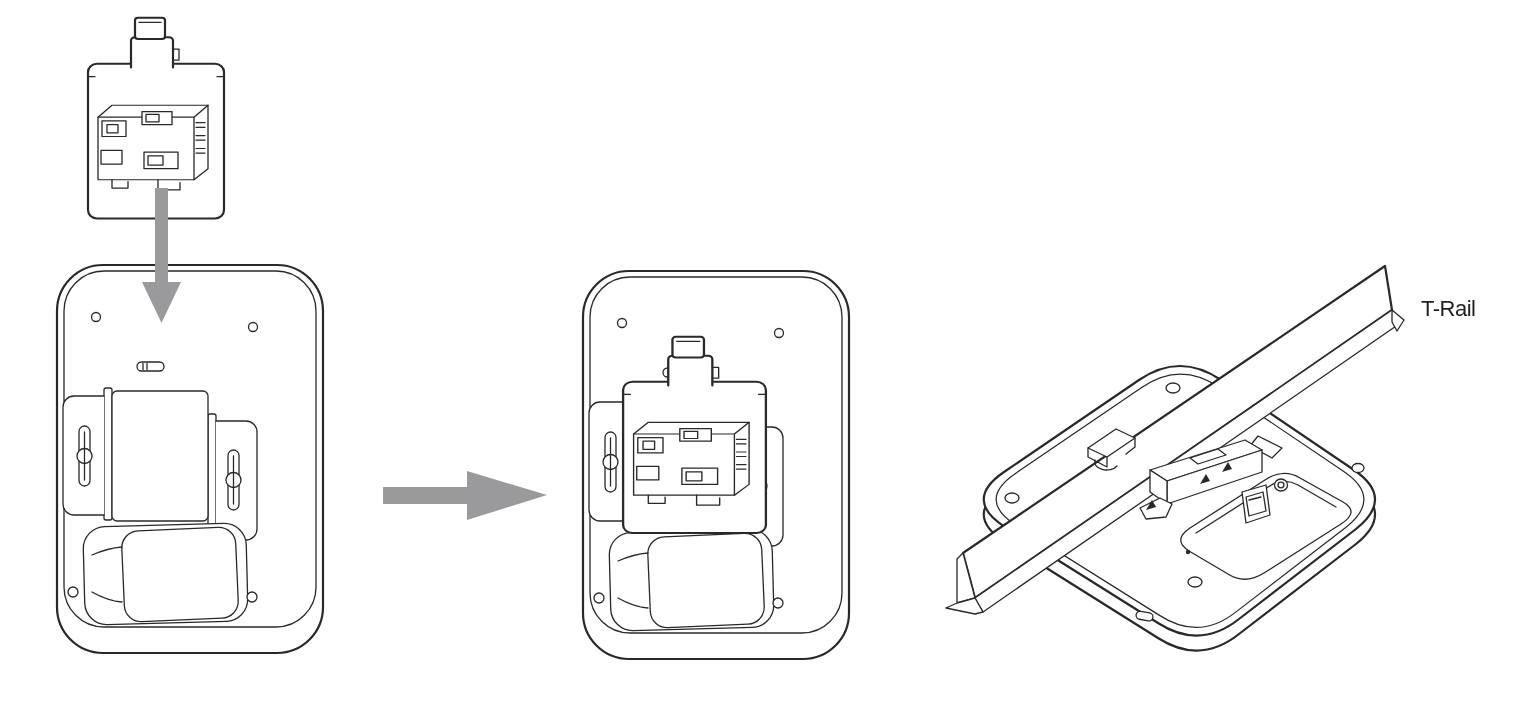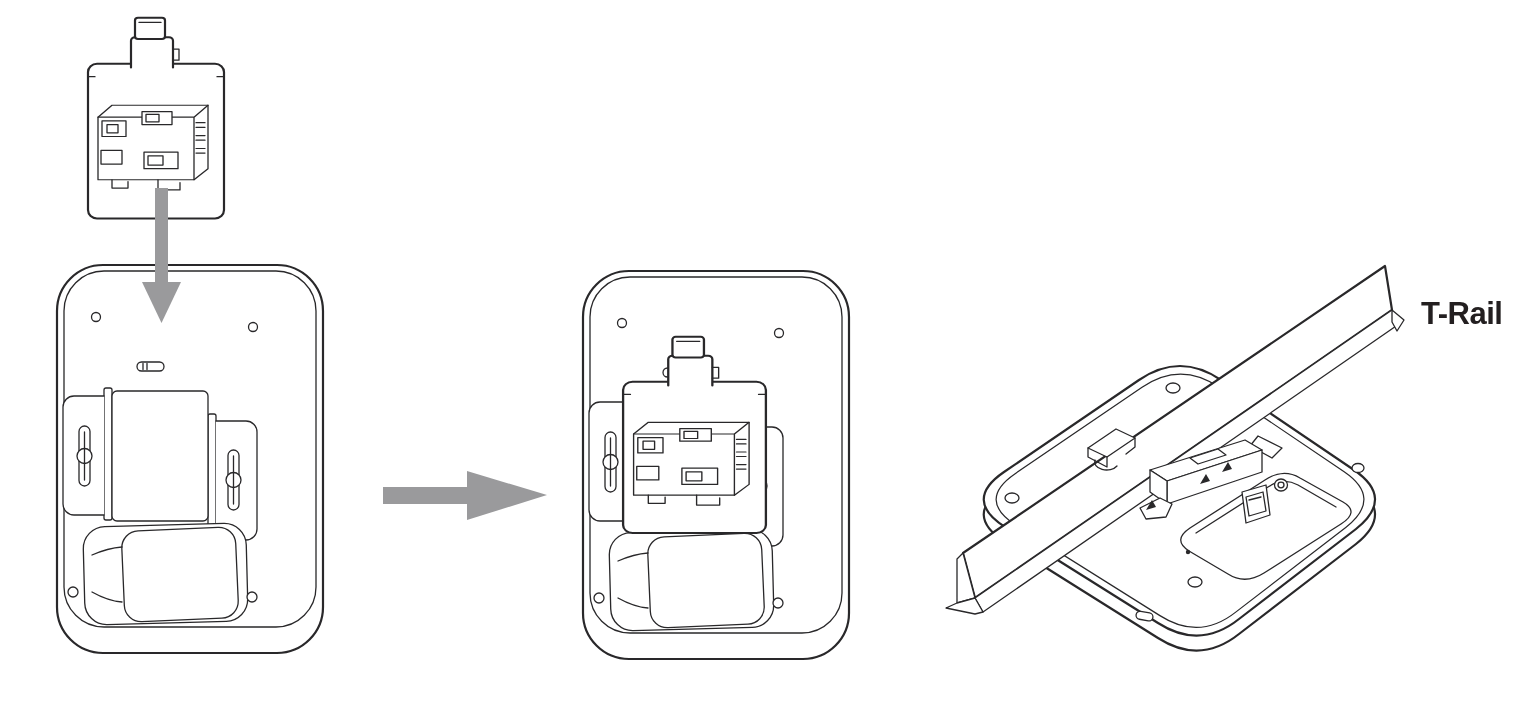--- a/index.html
+++ b/index.html
@@ -15,22 +15,22 @@
   svg{position:absolute;left:0;top:0;}
   .s2{stroke:var(--line);stroke-width:2.2;fill:none;stroke-linejoin:round;stroke-linecap:round;}
   .s1{stroke:var(--line);stroke-width:1.3;fill:none;stroke-linejoin:round;stroke-linecap:round;}
   .f{fill:#fff;}
   .ink{fill:var(--line);stroke:none;}
   .aw{fill:var(--arrow);stroke:none;}
   .t-rail-label{
     position:absolute;
     left:1421px;
     top:296px;
-    font-size:31px;
-    font-weight:bold;
+    font-size:22px;
+    font-weight:normal;
     letter-spacing:-0.5px;
     color:var(--label-text);
     font-family:"Liberation Sans",sans-serif;
     white-space:nowrap;
   }
 </style>
 </head>
 <body>
 
 <div class="canvas">

